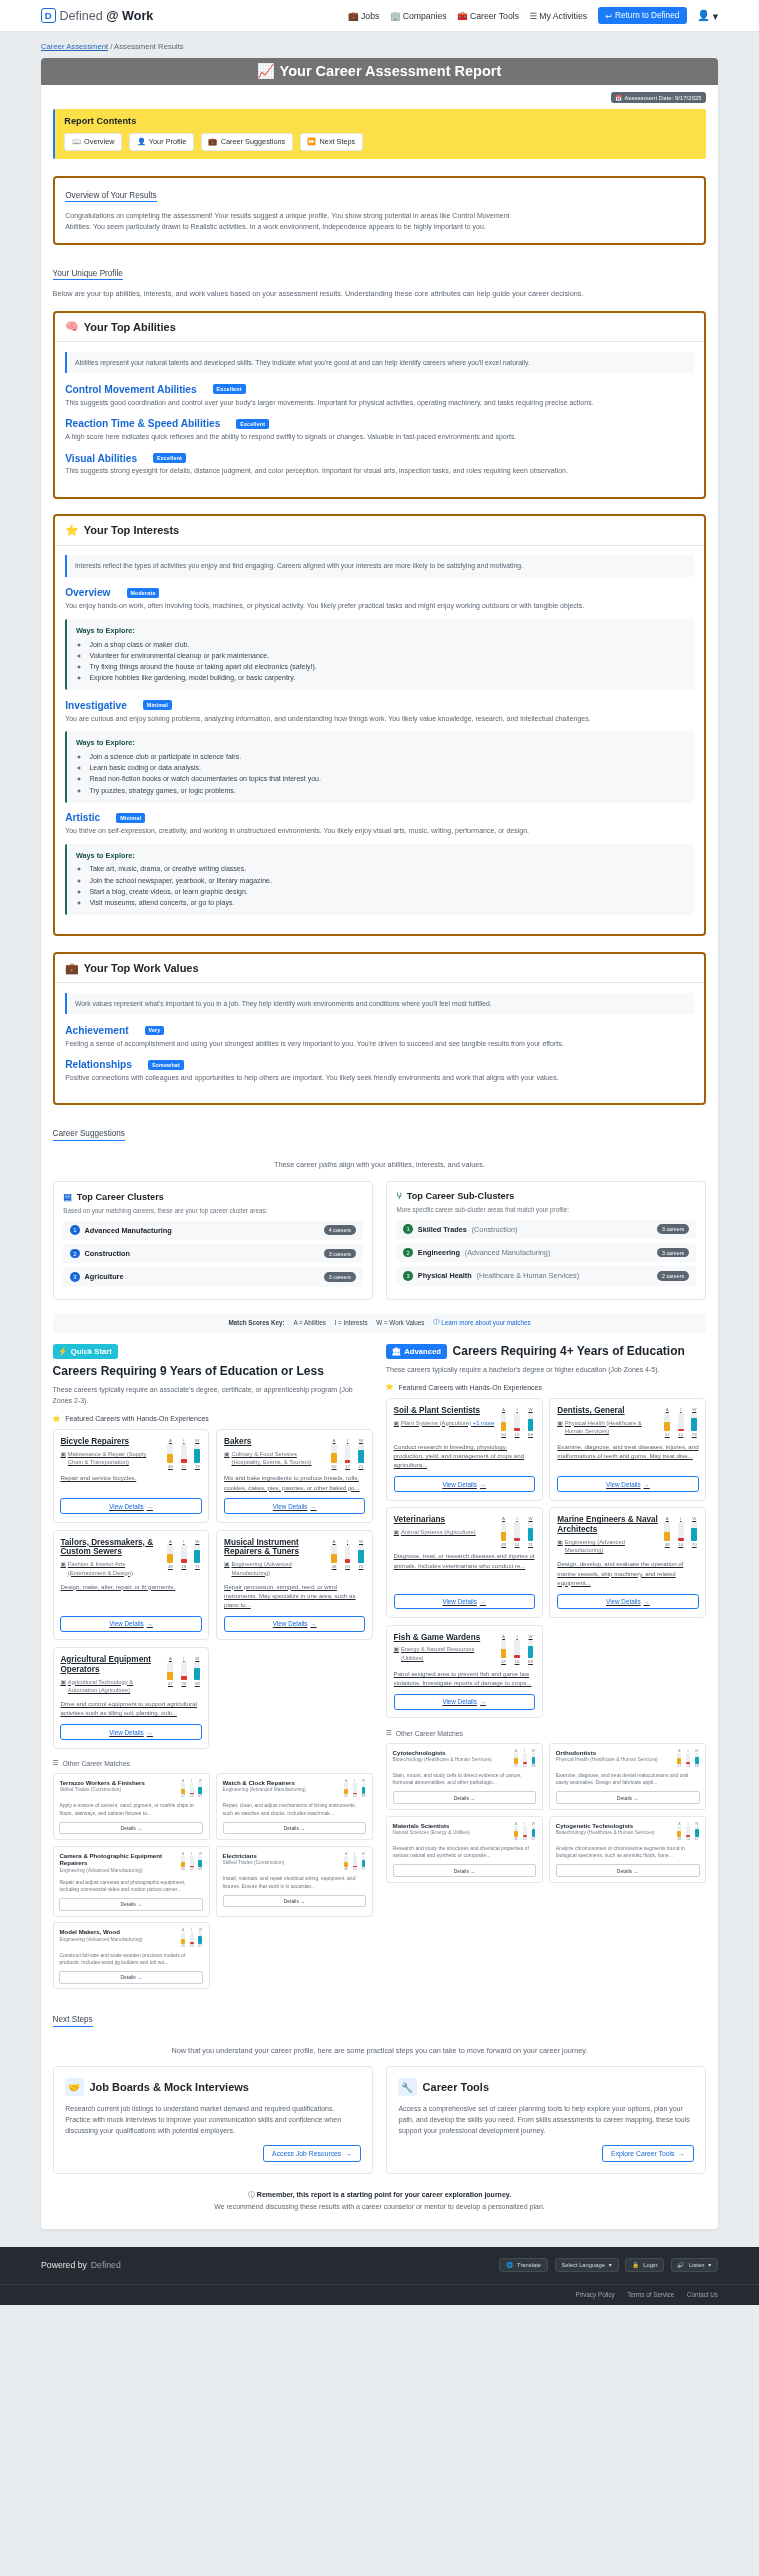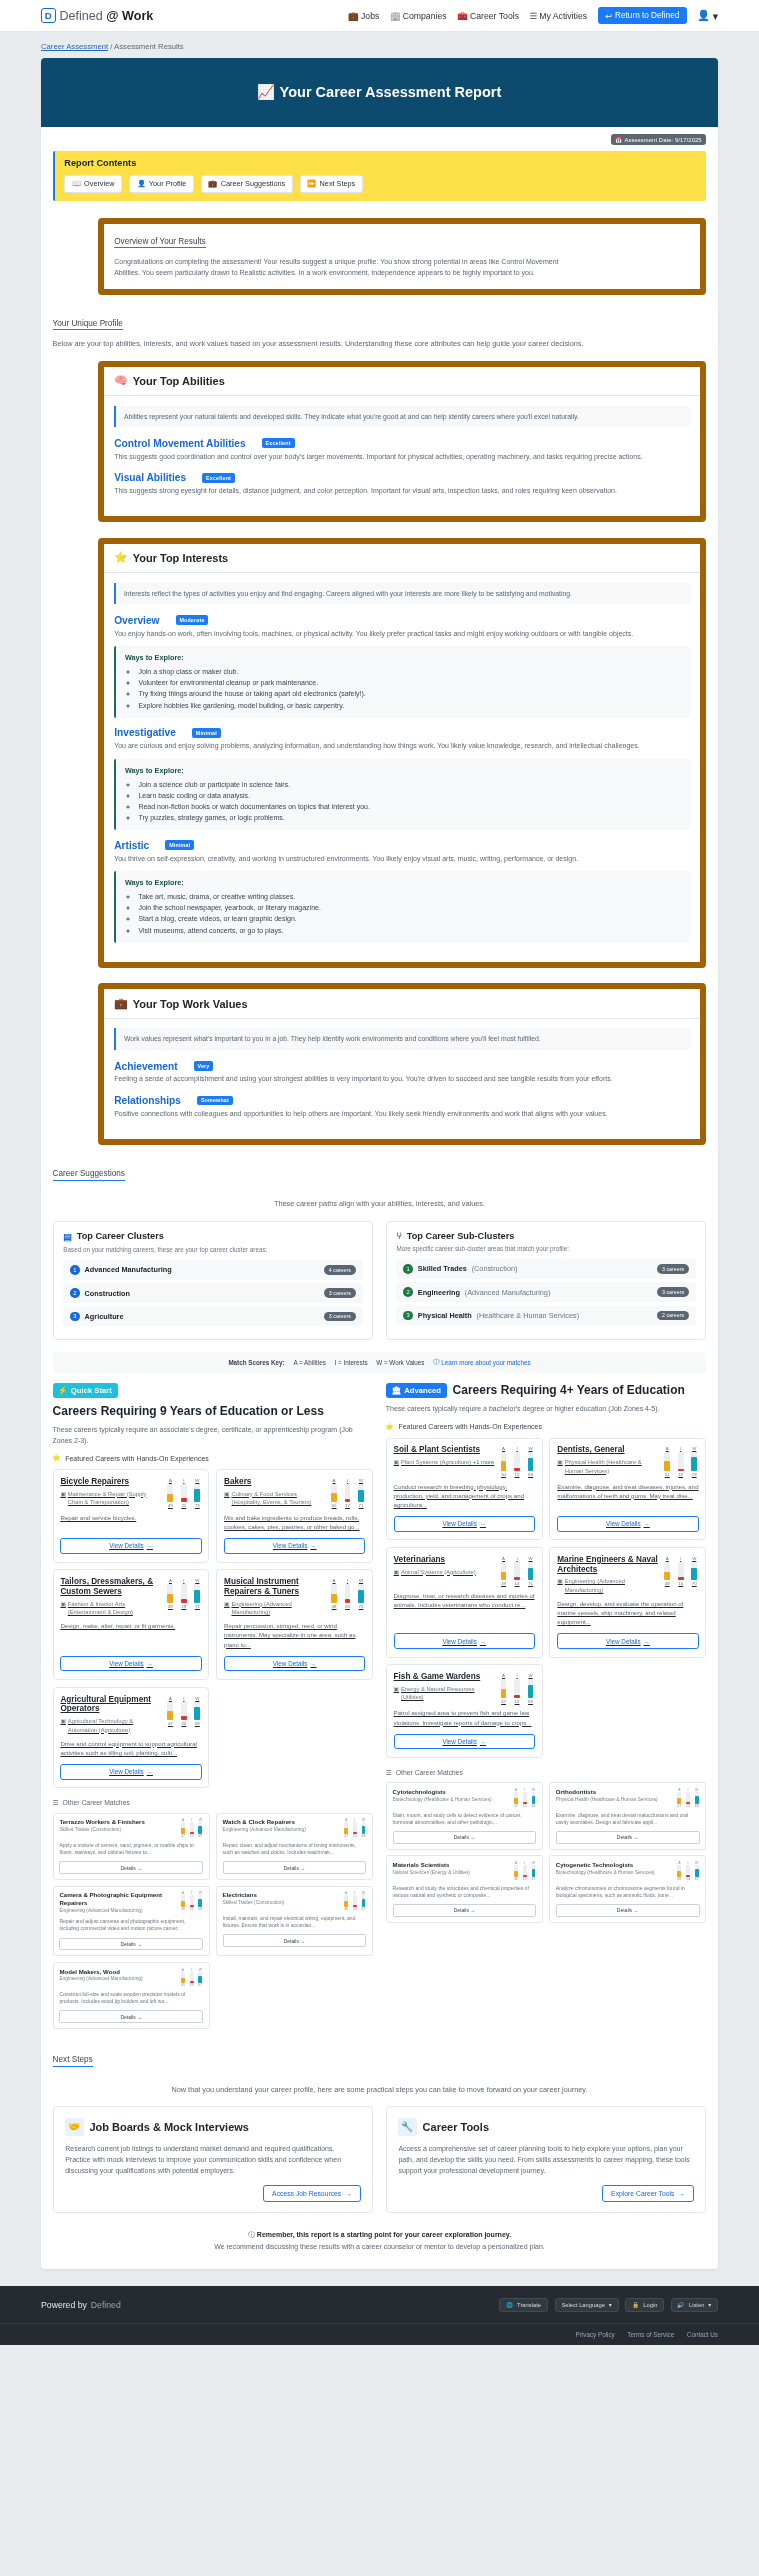--- a/index.html
+++ b/index.html
@@ -33,22 +33,22 @@
   }
   .nav-avatar { display: flex; align-items: center; gap: 1.9px; font-size: 10.6px; color: #2b333b; }
 
   
   .page { padding: 9.7px 41px 0 41px; }
   .breadcrumb { font-size: 7.7px; color: #5b6672; margin-bottom: 7.7px; }
   .breadcrumb a { color: #2566bd; text-decoration: underline; }
 
   .report-card { background: #fff; border-radius: 3.9px; overflow: hidden; box-shadow: 0 1px 2.9px rgba(0,0,0,.07); }
   .report-header {
-    background: #0c4a6e; color: #fff; text-align: center;
-    padding: 26px 0; font-size: 14.5px; font-weight: bold;
+    background: #737373; color: #fff; text-align: center;
+    padding: 5px 0; font-size: 14.5px; font-weight: bold;
   }
   .report-body { padding: 9.7px 11.6px 15.5px 11.6px; position: relative; }
 
   .date-badge {
     position: absolute; right: 11.6px; top: 6.8px;
     background: #5b6672; color: #fff; font-size: 5.8px; border-radius: 2.9px;
     padding: 2.4px 4.8px; letter-spacing: 0.1px;
   }
 
   
@@ -58,21 +58,21 @@
   }
   .contents-title { font-size: 9.2px; font-weight: bold; margin-bottom: 6.8px; color: #1a232c; }
   .contents-pills { display: flex; gap: 6.8px; flex-wrap: wrap; }
   .pill {
     background: #fff; border: 1px solid #e1e5ea; border-radius: 2.9px;
     padding: 3.4px 6.8px; font-size: 7.3px; color: #2b333b;
     display: inline-flex; align-items: center; gap: 2.9px;
   }
 
   
-  .panel { border: 6px solid #a16207; border-radius: 3.9px; margin-bottom: 15.5px; margin-left: 45px; }
+  .panel { border: 2px solid #a16207; border-radius: 3.9px; margin-bottom: 15.5px; }
   .panel-pad { padding: 9.7px 10.6px; }
 
   .section-underline {
     font-size: 8.2px; color: #3a444f; border-bottom: 1.5px solid #1a7af8;
     display: inline-block; padding-bottom: 1.9px; margin-bottom: 8.7px;
   }
   .section-intro { font-size: 7.3px; color: #5b6672; line-height: 1.5; margin-bottom: 10.6px; }
 
   .card-head {
     border-bottom: 1px solid #e3e6ea; padding: 7.7px 10.6px;
@@ -314,20 +314,27 @@
             <div class="note-box">Abilities represent your natural talents and developed skills. They indicate what you're good at and can help identify careers where you'll excel naturally.</div>
             <div class="attr">
               <div class="attr-title">
                   <span>Control Movement Abilities</span>
                   <span class="badge-blue">Excellent</span>
                 </div>
               <div class="attr-desc">This suggests good coordination and control over your body's larger movements. Important for physical activities, operating machinery, and tasks requiring precise actions.</div>
             </div>
             <div class="attr">
               <div class="attr-title">
+                  <span>Reaction Time &amp; Speed Abilities</span>
+                  <span class="badge-blue">Excellent</span>
+                </div>
+              <div class="attr-desc">A high score here indicates quick reflexes and the ability to respond swiftly to signals or changes. Valuable in fast-paced environments and sports.</div>
+            </div>
+            <div class="attr">
+              <div class="attr-title">
                   <span>Visual Abilities</span>
                   <span class="badge-blue">Excellent</span>
                 </div>
               <div class="attr-desc">This suggests strong eyesight for details, distance judgment, and color perception. Important for visual arts, inspection tasks, and roles requiring keen observation.</div>
             </div>
           </div>
         </div>
 
         
         <div class="panel">

